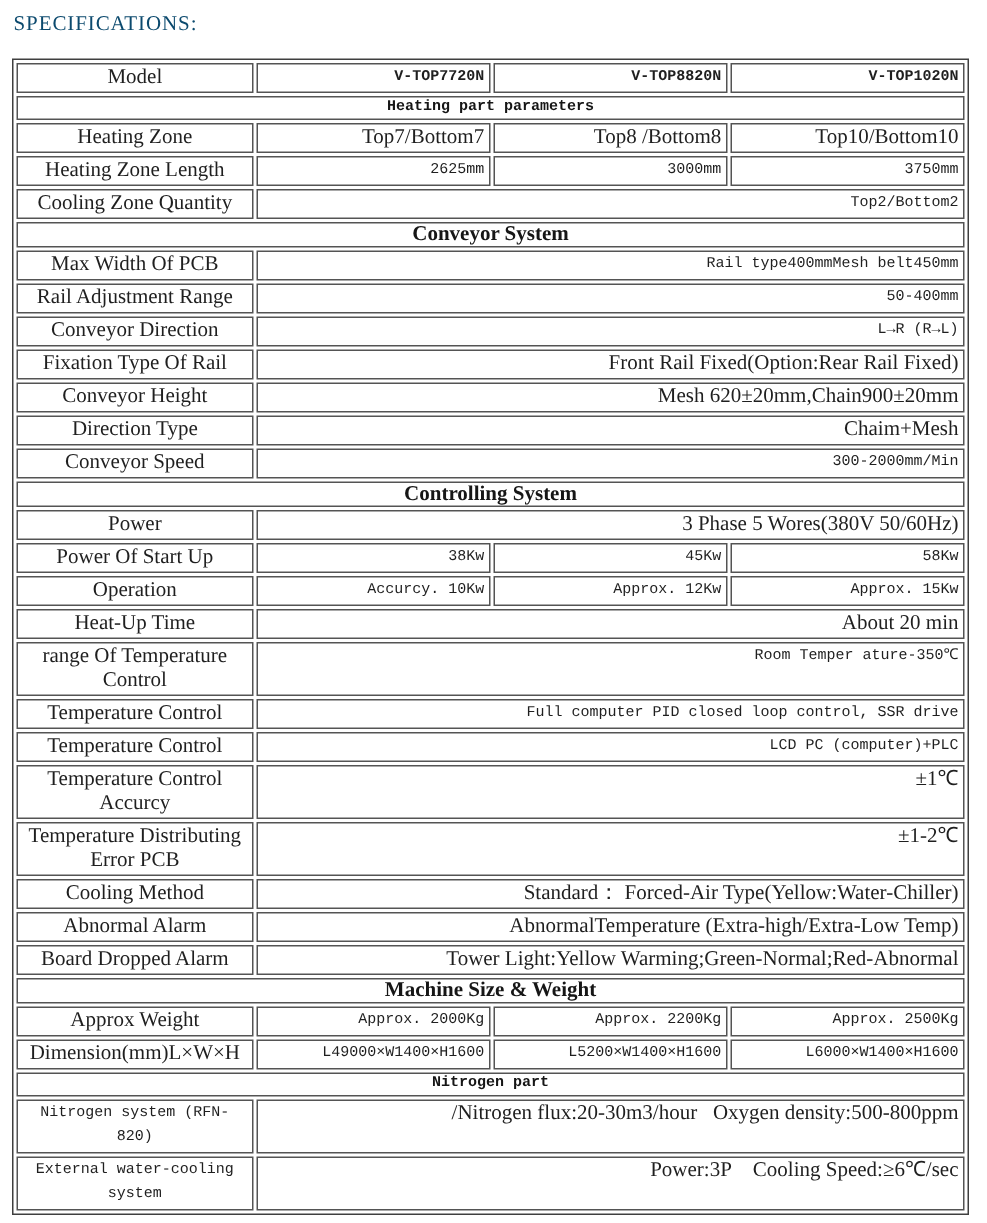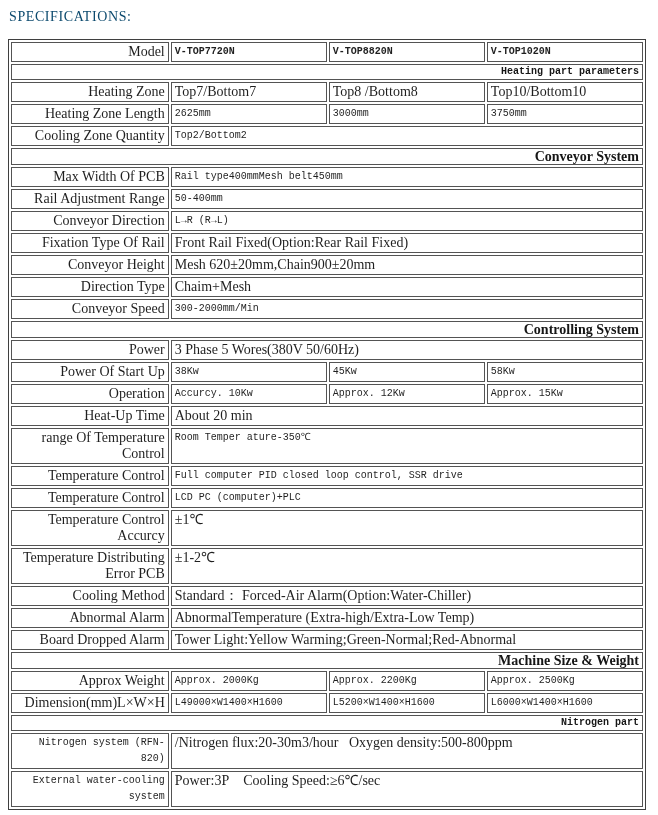--- a/index.html
+++ b/index.html
@@ -33,22 +33,22 @@
     background: #ffffff;
   }
   table.spec td {
     border: 1px solid #545454;
     vertical-align: top;
     padding: 1px 3px;
     color: #1f1f1f;
     overflow: hidden;
     background: #ffffff;
   }
-  td.label { text-align: right; }
-  td.value { text-align: left; }
+  td.label { text-align: center; }
+  td.value { text-align: right; }
   .f-serif {
     font-family: "Liberation Serif", serif;
     font-size: 14px;
     line-height: 16px;
   }
   .f-mono {
     font-family: "Liberation Mono", "DejaVu Sans Mono", monospace;
     font-size: 10px;
     line-height: 16px;
   }
@@ -178,21 +178,21 @@
         <tr class="tall">
           <td class="label f-serif">Temperature Control Accurcy</td>
           <td colspan="3" class="value f-serif">±1℃</td>
         </tr>
         <tr class="tall">
           <td class="label f-serif">Temperature Distributing Error PCB</td>
           <td colspan="3" class="value f-serif">±1-2℃</td>
         </tr>
         <tr>
           <td class="label f-serif">Cooling Method</td>
-          <td colspan="3" class="value f-serif">Standard： Forced-Air Alarm(Option:Water-Chiller)</td>
+          <td colspan="3" class="value f-serif">Standard： Forced-Air Type(Yellow:Water-Chiller)</td>
         </tr>
         <tr>
           <td class="label f-serif">Abnormal Alarm</td>
           <td colspan="3" class="value f-serif">AbnormalTemperature (Extra-high/Extra-Low Temp)</td>
         </tr>
         <tr>
           <td class="label f-serif">Board Dropped Alarm</td>
           <td colspan="3" class="value f-serif">Tower Light:Yellow Warming;Green-Normal;Red-Abnormal</td>
         </tr>
         <tr class="section sec-serif">

